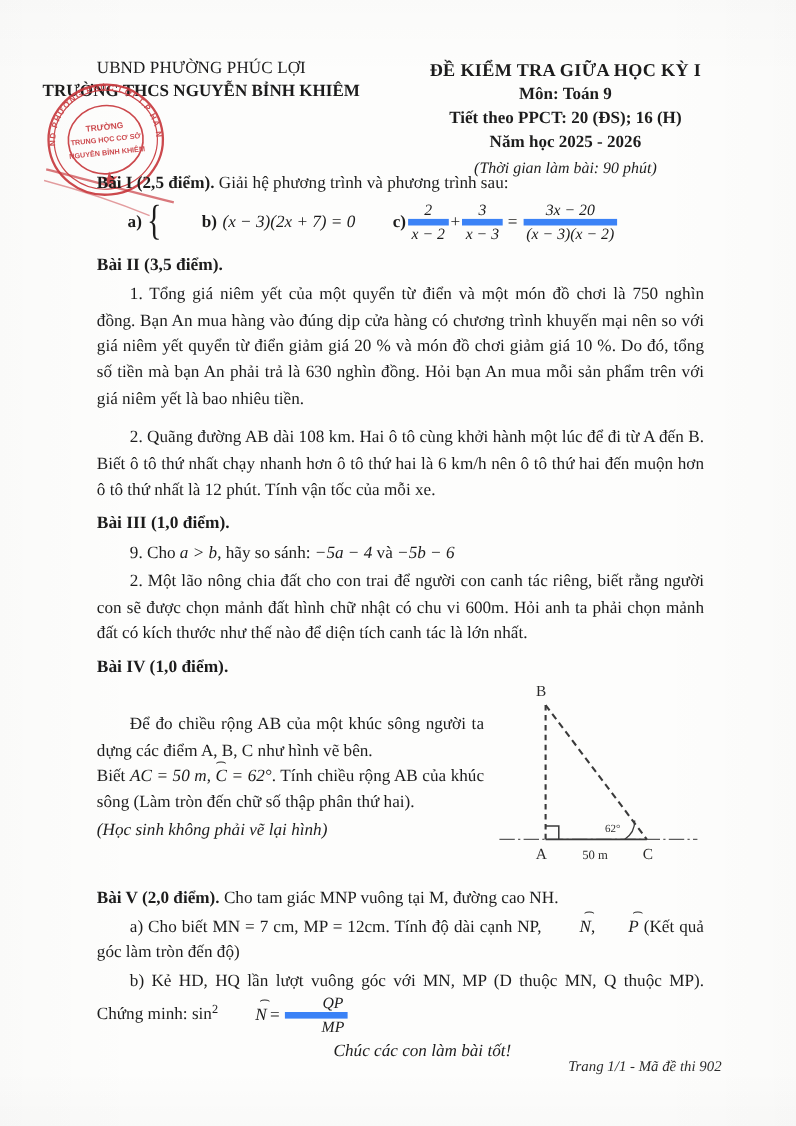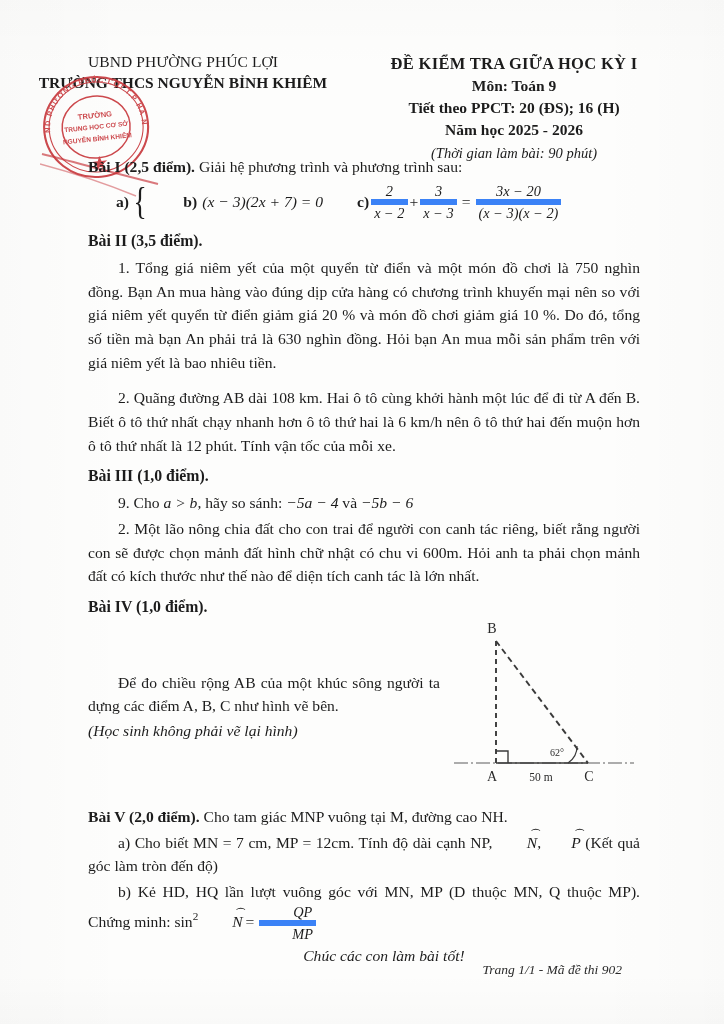--- a/index.html
+++ b/index.html
@@ -200,21 +200,21 @@
     margin-top: -4px;
     flex: none;
   }
 
   .footer {
     position: absolute;
     left: 0;
     top: 962px;
     width: 724px;
     text-align: right;
-    padding-right: 102px;
+    padding-right: 68px;
     box-sizing: border-box;
     font-style: italic;
     font-size: 13.5px;
     color: #2a2a2a;
   }
   .wish {
     text-align: center;
     font-style: italic;
     font-size: 15.6px;
     margin-top: 2px;
@@ -317,20 +317,23 @@
         <span>9. Cho </span><span class="mathv">a &gt; b</span><span>, hãy so sánh: </span><span class="mathv">−5a − 4</span><span> và </span><span class="mathv">−5b − 6</span>
       </p>
       <p class="para" style="margin-top:2px;">2. Một lão nông chia đất cho con trai để người con canh tác riêng, biết rằng người con sẽ được chọn mảnh đất hình chữ nhật có chu vi 600m. Hỏi anh ta phải chọn mảnh đất có kích thước như thế nào để diện tích canh tác là lớn nhất.</p>
     </div>
 
     <div style="margin-top:4px;">
       <div class="heading">Bài IV (1,0 điểm).</div>
       <div class="biv-wrap">
         <div class="biv-text">
           <p class="para" style="margin-top:3px;">Để đo chiều rộng AB của một khúc sông người ta dựng các điểm A, B, C như hình vẽ bên.</p>
+          <p class="para noind">
+            <span>Biết </span><span class="mathv">AC = 50 m</span><span>, </span><span class="hat mathv">C</span><span class="mathv"> = 62°</span><span>. Tính chiều rộng AB của khúc sông (Làm tròn đến chữ số thập phân thứ hai).</span>
+          </p>
           <p class="para noind ital" style="margin-top:1px;">(Học sinh không phải vẽ lại hình)</p>
         </div>
 
         <svg class="figure" viewBox="0 0 192 176">
 
           <line x1="6" y1="148" x2="186" y2="148" stroke="#5c5c5c" stroke-width="1.1" stroke-dasharray="14 3 2 3"></line>
 
           <line x1="48" y1="26" x2="48" y2="148" stroke="#3a3a3a" stroke-width="1.9" stroke-dasharray="5 4"></line>
 
           <line x1="48" y1="26" x2="140" y2="148" stroke="#3a3a3a" stroke-width="1.9" stroke-dasharray="6 4"></line>

